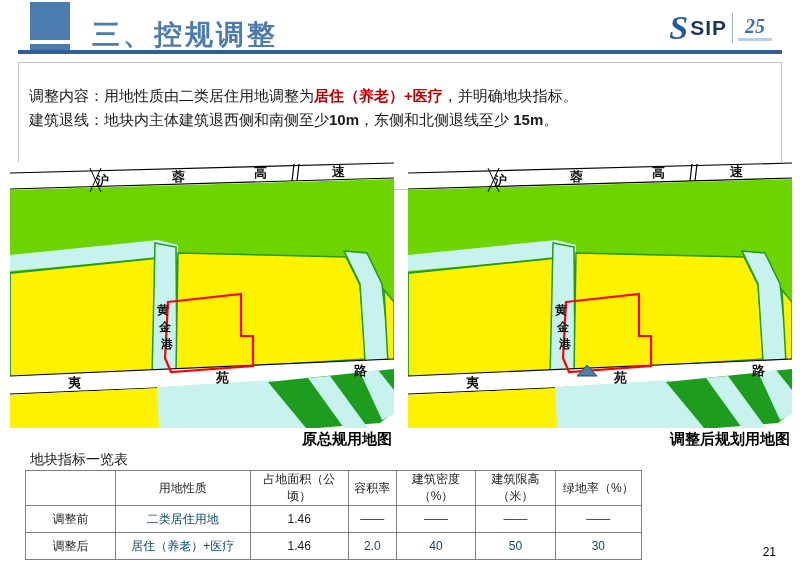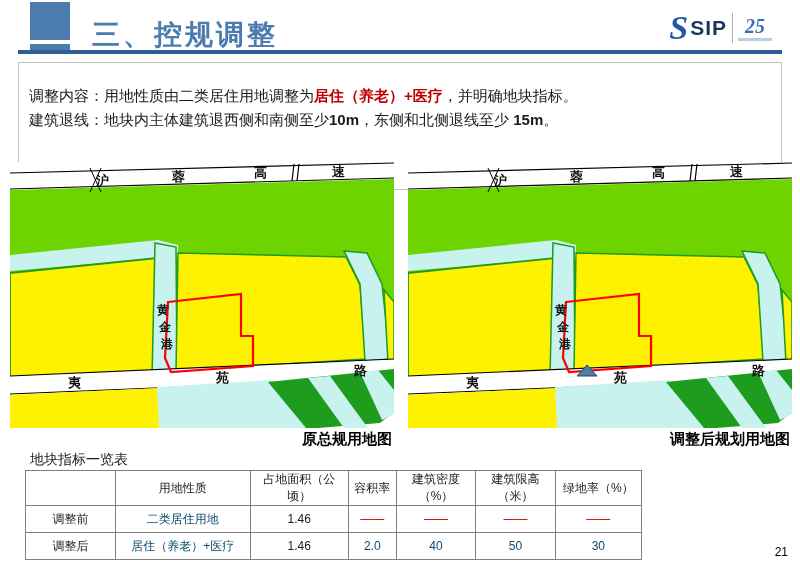--- a/index.html
+++ b/index.html
@@ -36,21 +36,21 @@
   #cap-left{left:8px;} #cap-right{left:406px;}
 
   
   .table-title{position:absolute;left:30px;top:451px;font-size:14px;color:#1a1a1a;}
   table.indicators{position:absolute;left:25px;top:470px;width:617px;border-collapse:collapse;
                    table-layout:fixed;font-size:12px;}
   table.indicators th,table.indicators td{border:1px solid #7f7f7f;text-align:center;
                    height:26px;padding:0 2px;font-weight:normal;overflow:hidden;}
   td.c-redbold{color:#0c4a6e;font-weight:bold;}
   td.c-dash{color:#C00000;font-weight:bold;}
-  .page-number{position:absolute;right:12px;top:545px;font-size:12px;color:#000;}
+  .page-number{position:absolute;right:24px;top:545px;font-size:12px;color:#000;}
 </style>
 </head>
 <body>
 
 <div id="slide">
 
   <div class="accent-square"></div>
   <div class="accent-bar"></div>
   <div class="page-title">三、控规调整</div>
   <div class="logo">

